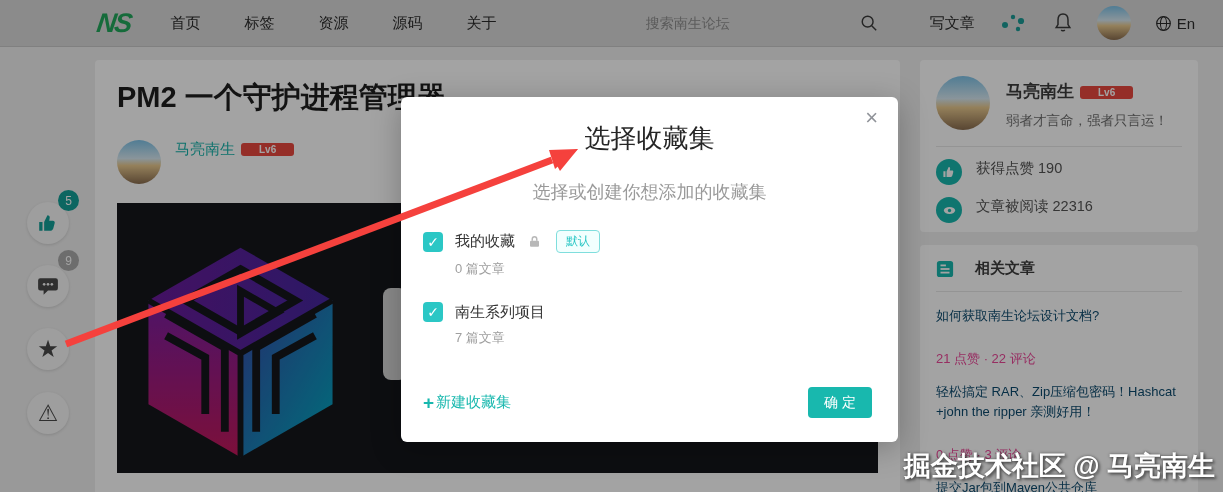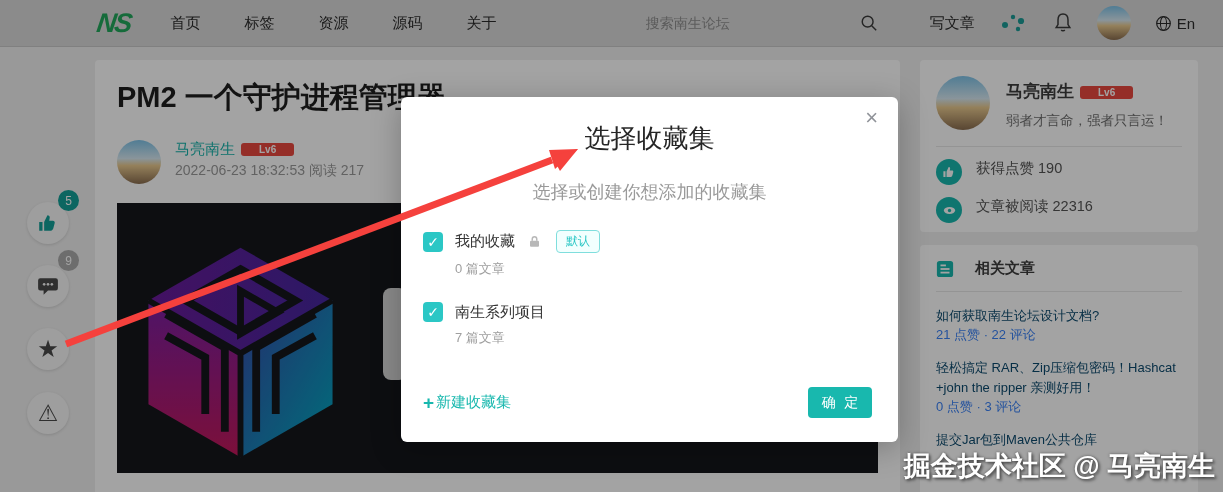--- a/index.html
+++ b/index.html
@@ -54,21 +54,21 @@
   .divider { border:none; border-top:1px solid #e8e8e8; margin:16px 0 0; }
   .stat-row { display:flex; gap:14px; margin-top:12px; }
   .stat-icon { width:26px; height:26px; border-radius:50%; background:#18b8ae; display:flex;
                align-items:center; justify-content:center; flex:none; }
   .stat-text { font-size:14.5px; color:#555; }
 
   .related-card { top:245px; height:260px; padding:14px 16px; overflow:hidden; }
   .related-head { display:flex; align-items:center; gap:21px; }
   .related-title { font-size:15px; color:#3d3d3d; font-weight:bold; }
   .rel-item-title { font-size:13px; color:#0c4a6e; line-height:1.55; margin-top:14px; cursor:pointer; }
-  .rel-item-meta { font-size:13px; color:#3b82f6; margin-top:0; margin-bottom:4px; }
+  .rel-item-meta { font-size:13px; color:#ec4899; margin-top:24px; margin-bottom:4px; }
 
   
   .dim { position:absolute; inset:0; background:rgba(0,0,0,.36); z-index:50; }
 
   
   .modal { position:absolute; left:401px; top:97px; width:497px; height:345px; background:#fff;
            border-radius:6px; z-index:60; box-shadow:0 6px 30px rgba(0,0,0,.25); }
   .modal-close { position:absolute; right:20px; top:10px; font-size:22px; color:#909399; cursor:pointer; line-height:1; }
   .modal-title { text-align:center; margin-top:24px; font-size:26px; color:#262626; font-weight:500; }
   .modal-sub { text-align:center; margin-top:24px; font-size:18px; color:#9a9a9a; }
@@ -80,21 +80,21 @@
   .coll-name { font-size:15px; color:#333; font-weight:500; }
   .default-badge { font-size:12px; color:#2bc7c5; border:1px solid #7fded d; border:1px solid #7fdedd;
                    background:#f2fffe; padding:2px 9px; border-radius:4px; margin-left:2px; }
   .coll-sub { font-size:13px; color:#9f9f9f; }
   .coll-gap { height:24px; }
   .modal-footer { position:absolute; left:22px; right:26px; bottom:24px; display:flex;
                   align-items:center; justify-content:space-between; }
   .new-coll { color:#18b8ae; font-size:15px; cursor:pointer; display:flex; align-items:center; gap:2px; }
   .new-coll .plus { font-size:19px; font-weight:bold; }
   .confirm-btn { background:#18b8ae; color:#fff; border:none; border-radius:4px; width:64px; height:31px;
-                 font-size:14px; cursor:pointer; font-family:Liberation Mono, monospace; }
+                 font-size:14px; cursor:pointer; font-family:Liberation Sans, sans-serif; }
 
   
   .arrow-layer { position:absolute; inset:0; z-index:70; pointer-events:none; }
   .watermark { position:absolute; right:8px; bottom:8px; z-index:80; font-size:27px; font-weight:bold; color:#fff;
                text-shadow:0 0 3px rgba(0,0,0,.5), 2px 2px 3px rgba(0,0,0,.45); white-space:nowrap; }
 </style>
 </head>
 <body>
 
 <div class="stage">
@@ -167,21 +167,20 @@
   <div class="rail-btn" style="left:27px; top:392px;">
     <span class="glyph-icon" style="font-size:23px; color:#4a4a4a;">⚠</span>
   </div>
 
   <div class="article-card">
     <div class="article-title">PM2 一个守护进程管理器</div>
     <div class="author-avatar"></div>
     <div class="author-name">
       <span>马亮南生</span><span class="lv-badge">Lv6</span>
     </div>
-    <div class="author-meta">2022-06-23 18:32:53 阅读 217</div>
 
     <div class="hero">
       <svg width="235" height="235" viewBox="0 0 240 240" style="position:absolute; left:6px; top:27px;">
         <defs>
           <linearGradient id="gTop" x1="0" y1="0" x2="1" y2="0">
               <stop offset="0" stop-color="#6a1b9a"></stop>
               <stop offset="1" stop-color="#4527a0"></stop>
             </linearGradient>
           <linearGradient id="gLeft" x1="0" y1="0" x2="0" y2="1">
               <stop offset="0" stop-color="#7b1fa2"></stop>

